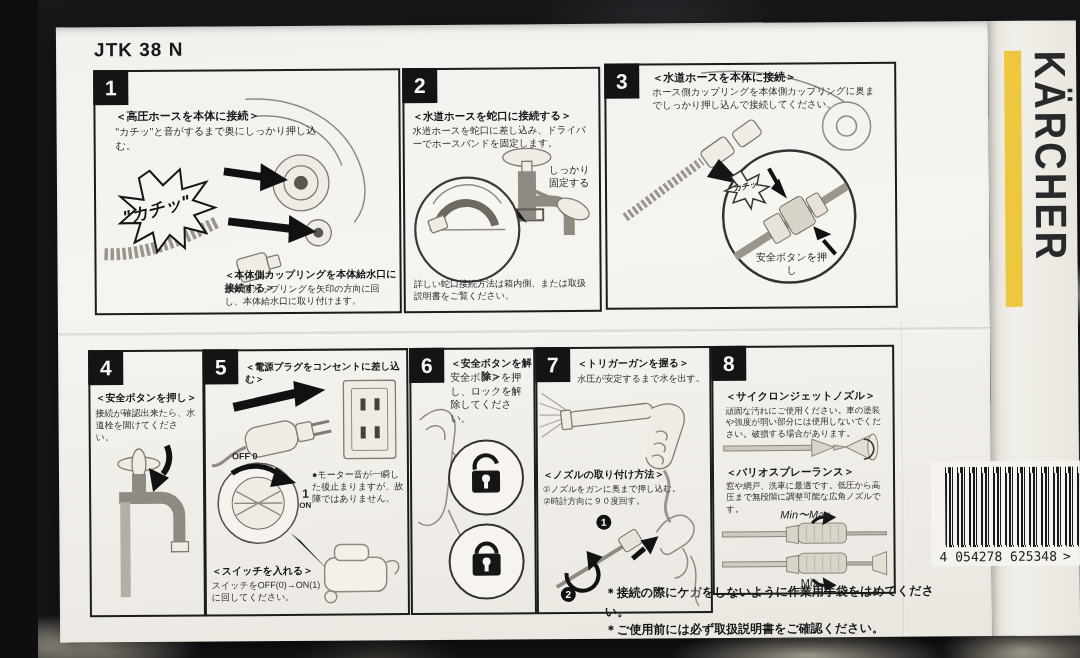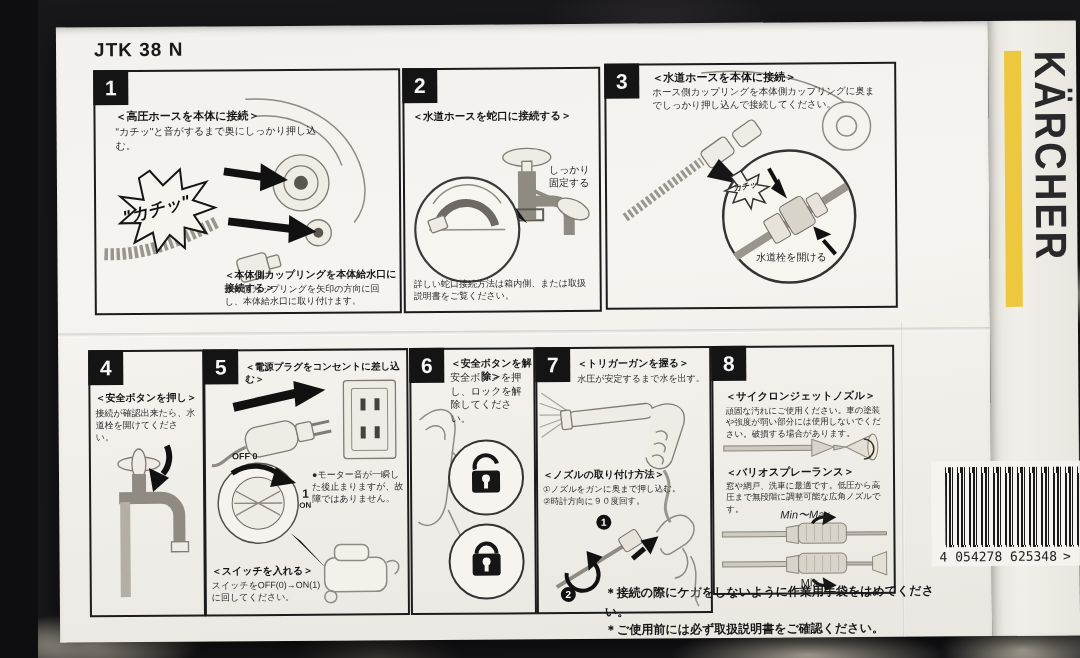--- a/index.html
+++ b/index.html
@@ -106,20 +106,21 @@
           <ellipse class="fill-part" cx="168" cy="140" rx="17" ry="9" transform="rotate(25 168 140)"></ellipse>
           <polygon points="112,140 122,154 94,136" fill="#161616"></polygon>
           <circle cx="62" cy="160" r="52" fill="#f7f5f0" stroke="#3a3a3a" stroke-width="2.2"></circle>
           <path class="sk" d="M28 134 a40 40 0 0 1 68 0"></path>
           <path class="sk" d="M24 160 h76"></path>
           <path d="M34 150 a30 30 0 0 1 56 6" stroke="#6e6a63" stroke-width="8" fill="none"></path>
           <rect class="fill-part" x="24" y="148" width="17" height="13" rx="2" transform="rotate(-20 32 154)"></rect>
         </svg>
         <div class="badge">2</div>
         <div class="hd" style="left:8px;top:40px;font-size:10.5px;">＜水道ホースを蛇口に接続する＞</div>
+        <div class="bd" style="left:8px;top:55px;width:180px;font-size:9.5px;">水道ホースを蛇口に差し込み、ドライバーでホースバンドを固定します。</div>
         <div class="lbl" style="right:4px;top:94px;width:46px;font-size:10px;">しっかり固定する</div>
         <div class="bd" style="left:8px;top:208px;width:180px;font-size:9px;">詳しい蛇口接続方法は箱内側、または取扱説明書をご覧ください。</div>
       </div>
 
       <div class="panel" style="left:548px;top:40px;width:288px;height:242px;">
         <svg width="288" height="242" viewBox="0 0 288 242">
           <path class="sk" d="M95 8 C150 2 205 14 238 38"></path>
           <circle class="sk" cx="240" cy="62" r="24"></circle>
           <circle class="sk" cx="240" cy="62" r="10"></circle>
           <path d="M18 152 L95 96" stroke="#9a968e" stroke-width="9" fill="none" stroke-dasharray="3 2.5"></path>
@@ -140,21 +141,21 @@
           <line x1="162" y1="104" x2="172" y2="122" stroke="#111" stroke-width="4"></line>
           <polygon points="164,124 180,134 172,114" fill="#111"></polygon>
           <line x1="228" y1="190" x2="216" y2="176" stroke="#111" stroke-width="4"></line>
           <polygon points="210,176 206,162 224,170" fill="#111"></polygon>
           <polygon fill="#f7f5f0" stroke="#333" stroke-width="1.5" points="134,106 140,116 152,110 150,120 162,122 152,128 158,138 146,134 144,144 138,134 126,138 130,128 118,126 130,120 124,112"></polygon>
         </svg>
         <div class="badge">3</div>
         <div class="hd" style="left:46px;top:6px;font-size:11px;">＜水道ホースを本体に接続＞</div>
         <div class="bd" style="left:46px;top:21px;width:228px;font-size:9.5px;">ホース側カップリングを本体側カップリングに奥までしっかり押し込んで接続してください。</div>
         <div class="burst-txt" style="left:126px;top:116px;font-size:8px;transform:rotate(-10deg);">カチッ</div>
-        <div class="lbl" style="left:148px;top:186px;width:72px;font-size:10px;text-align:center;">水道栓を開ける</div>
+        <div class="lbl" style="left:148px;top:186px;width:72px;font-size:10px;text-align:center;">安全ボタンを押し</div>
       </div>
 
       <div class="panel" style="left:30px;top:323px;width:112px;height:263px;">
         <svg width="112" height="263" viewBox="0 0 112 263">
           <ellipse class="fill-part" cx="48" cy="112" rx="21" ry="7"></ellipse>
           <ellipse class="fill-part" cx="48" cy="112" rx="7" ry="15"></ellipse>
           <path d="M48 122 v18" stroke="#8f8b83" stroke-width="14" fill="none"></path>
           <path d="M28 146 h42 a18 18 0 0 1 18 18 v26" stroke="#8f8b83" stroke-width="12" fill="none"></path>
           <rect class="fill-part" x="80" y="190" width="17" height="10"></rect>
           <path d="M34 150 v95" stroke="#b3afa7" stroke-width="10" fill="none"></path>

